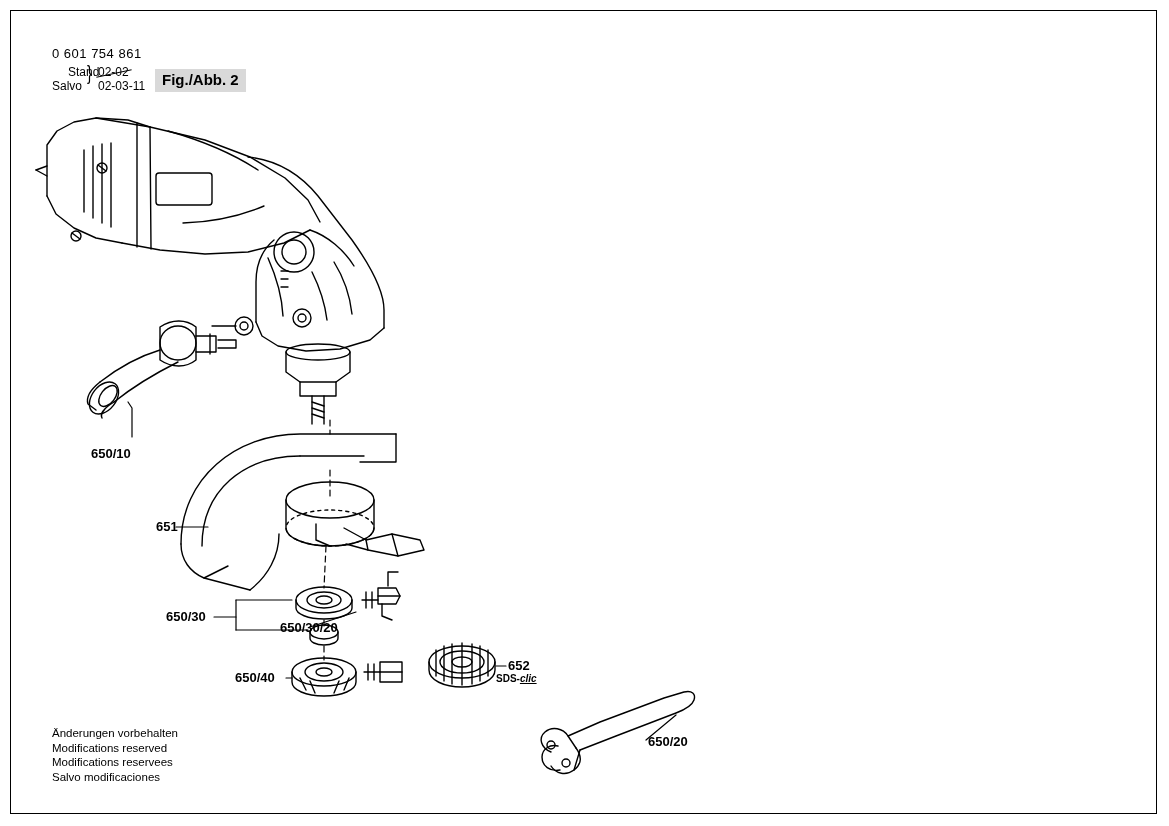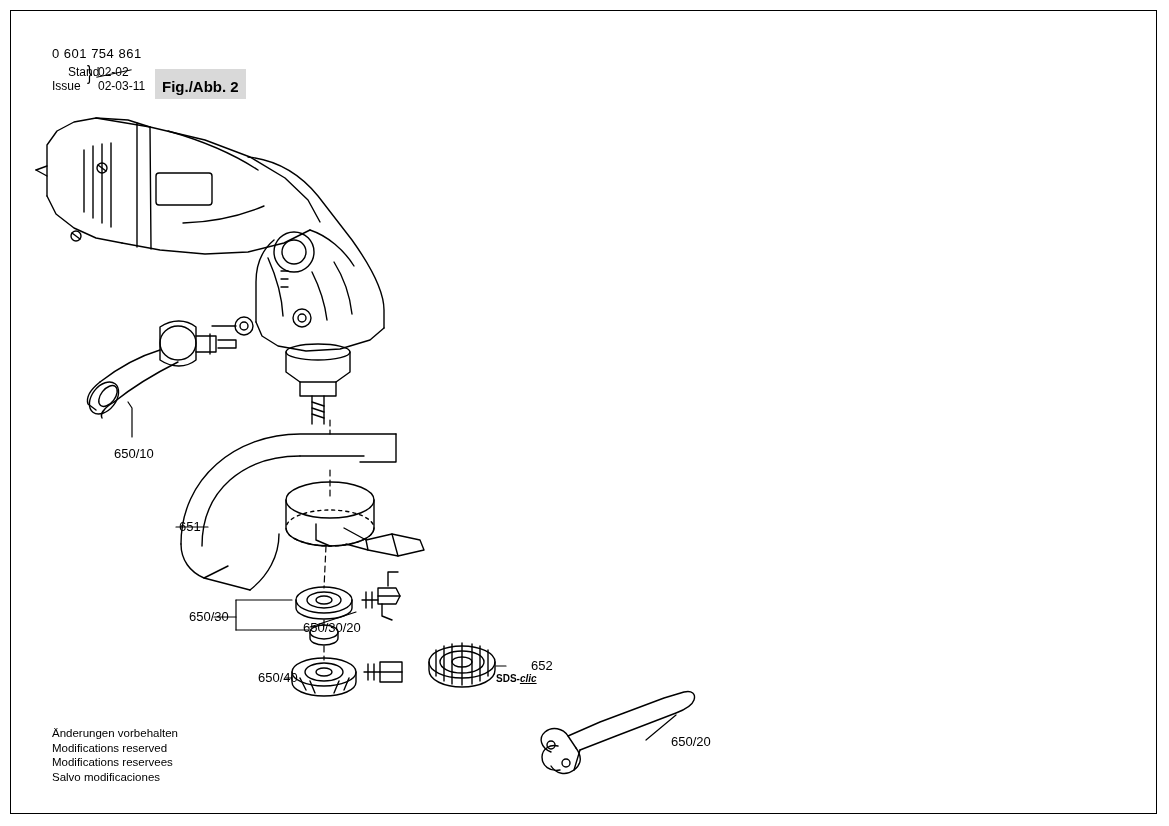--- a/index.html
+++ b/index.html
@@ -22,24 +22,23 @@
     left: 10px;
     top: 10px;
     width: 1147px;
     height: 804px;
     border: 1px solid #000;
     box-sizing: border-box;
   }
   .part-label {
     position: absolute;
     font-size: 13px;
-    font-weight: normal;
+    font-weight: bold;
     color: #000;
     white-space: nowrap;
-    margin-left: 23px;
   }
   .header-num {
     position: absolute;
     left: 52px;
     top: 46px;
     font-size: 13px;
     letter-spacing: 0.5px;
   }
   .stand-row {
     position: absolute;
@@ -82,21 +81,21 @@
     top: 62px;
     font-size: 21px;
     line-height: 21px;
     transform: scaleX(0.7);
   }
   .fig-box {
     position: absolute;
     left: 155px;
     top: 69px;
     background: #d9d9d9;
-    padding: 9px 7px 4px 7px;
+    padding: 2px 7px 4px 7px;
     font-size: 15px;
     font-weight: bold;
     color: #000;
   }
   .footer {
     position: absolute;
     left: 52px;
     top: 726px;
     font-size: 11.5px;
     line-height: 14.5px;
@@ -122,21 +121,21 @@
 </style>
 </head>
 <body>
 
 <div id="page">
 
   <div class="border-frame"></div>
 
   <div class="header-num">0 601 754 861</div>
   <div class="stand-row">Stand</div>
-  <div class="issue-row">Issue</div>
+  <div class="issue-row">Salvo</div>
   <div class="brace">}</div>
   <div class="date-old">02-02</div>
   <div class="date-new">02-03-11</div>
   <div class="fig-box">Fig./Abb. 2</div>
 
   <svg class="art" viewBox="0 0 1169 826">
     <g fill="none" stroke="#000" stroke-width="1.4" stroke-linejoin="round" stroke-linecap="round">
 
       <g>
 

